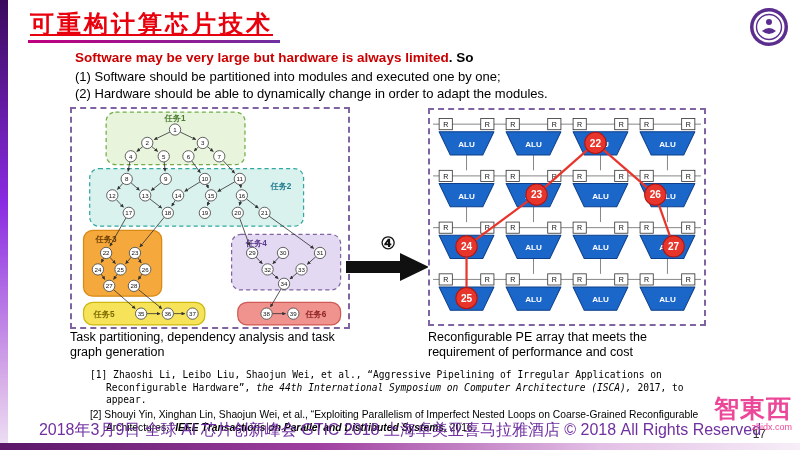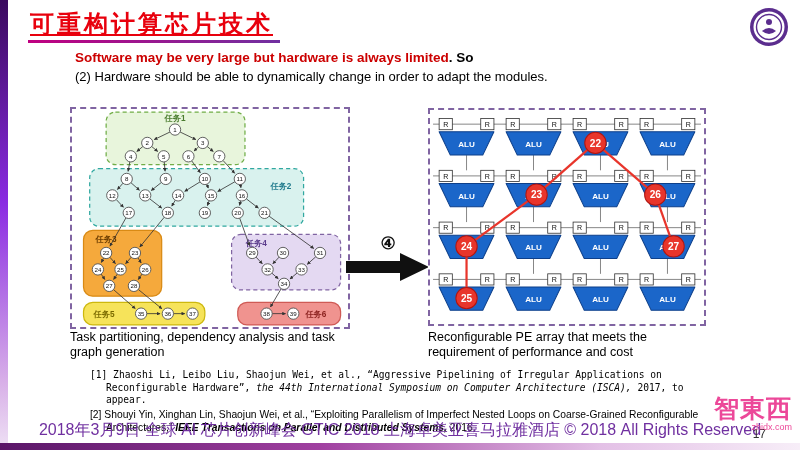--- a/index.html
+++ b/index.html
@@ -59,20 +59,21 @@
   <circle cx="21" cy="21" r="12.5" fill="none" stroke="#5b2d8e" stroke-width="1.4"></circle>
   <circle cx="21" cy="16" r="3" fill="#5b2d8e"></circle>
   <path d="M14 25 q7 -6 14 0 q-7 6 -14 0 z" fill="#5b2d8e"></path>
 </svg>
 
 <div class="intro">
   <span class="red">Software may be very large but hardware is always limited</span><span class="blk">. So</span>
 </div>
 
 <div class="points">
+  <div>(1)   Software should be partitioned into modules and executed one by one;</div>
   <div>(2)   Hardware should be able to dynamically change in order to adapt the modules.</div>
 </div>
 
 <div class="panel panel-left">
   <svg id="graph-svg" viewBox="0 0 262 212">
       <defs>
         <marker id="arr" viewBox="0 0 10 10" refX="9" refY="5" markerWidth="4.5" markerHeight="4.5" orient="auto-start-reverse">
           <path d="M0,0 L10,5 L0,10 z" fill="#333"></path>
         </marker>
       </defs>

